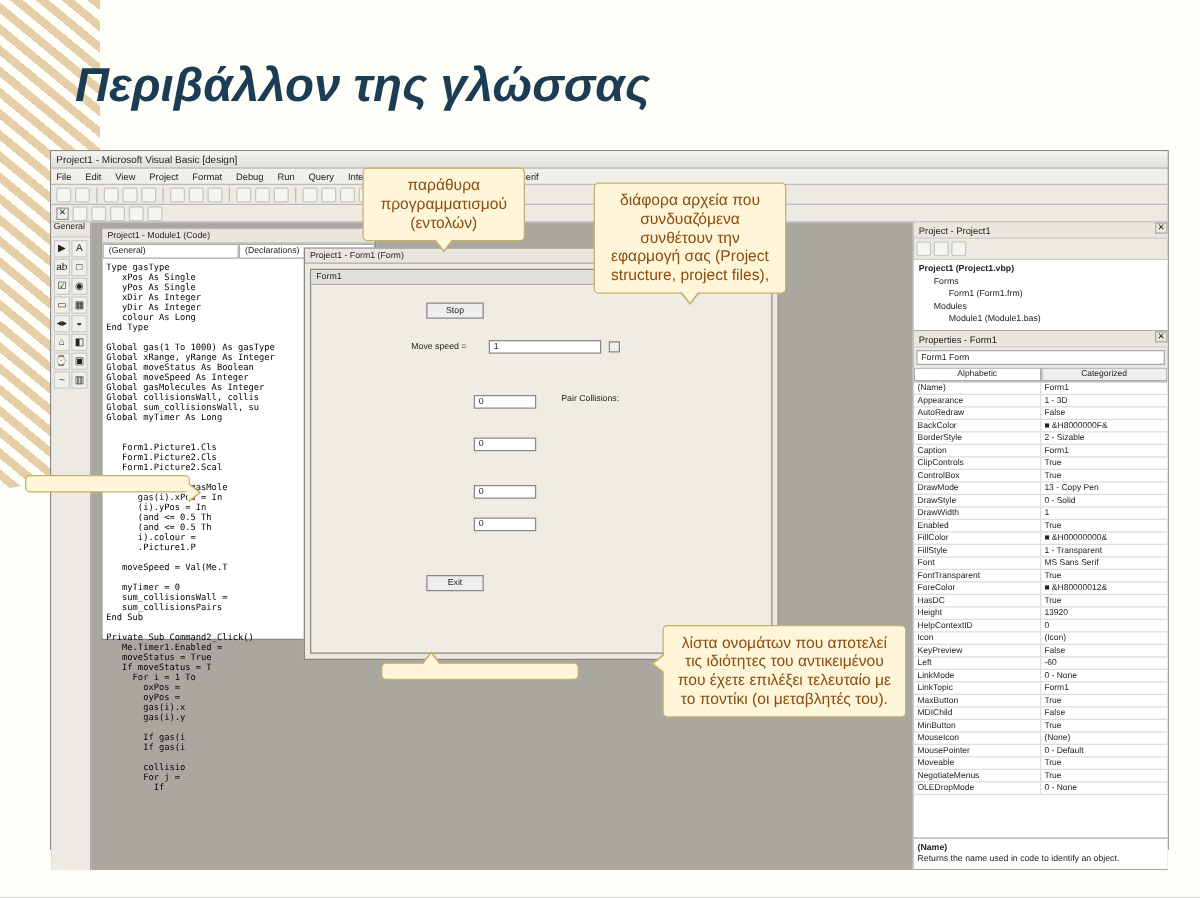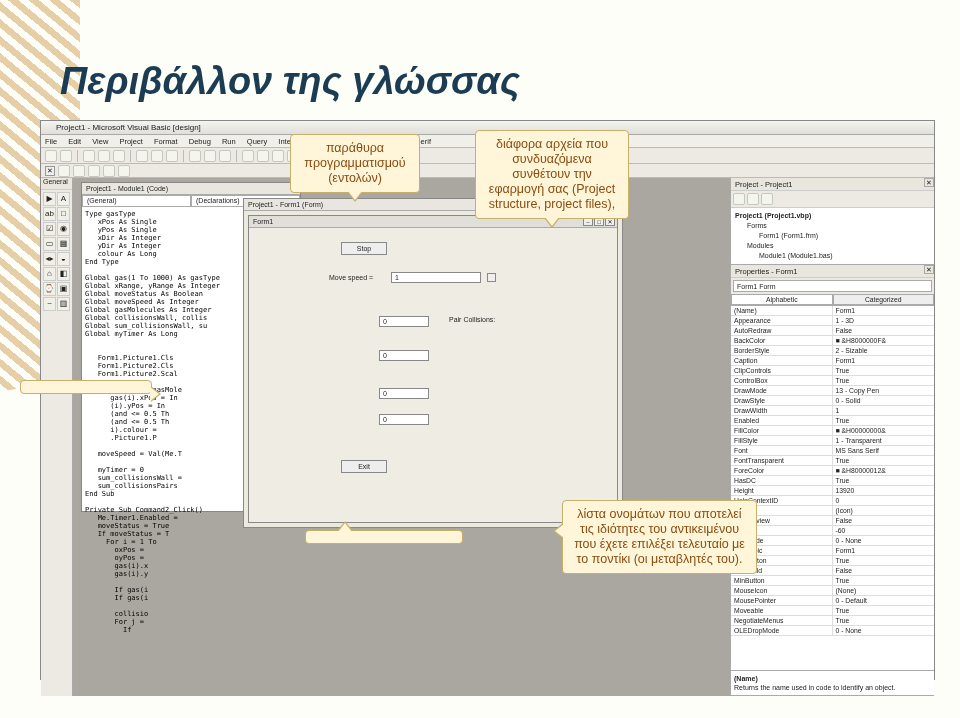--- a/index.html
+++ b/index.html
@@ -18,40 +18,40 @@
     width: 140px; height: 400px;
     background: repeating-linear-gradient(
       45deg,
       #e6cfa6 0 6px,
       #fefef9 6px 12px
     );
     transform: skewY(-10deg);
   }
   .slide-title {
     position: absolute;
-    left: 60px; top: 60px;
+    left: 60px; top: 48px;
     font-size: 38px;
     font-weight: bold;
     color: #1b3c52;
     font-style: italic;
   }
   .app-frame {
     position: absolute;
     left: 40px; top: 120px;
     width: 895px; height: 560px;
     border: 1px solid #888;
     background: #eceae3;
     font-size: 7.5px;
     color: #222;
   }
   .titlebar {
     background: linear-gradient(#f4f4f0,#e0dfd9);
     height: 14px;
     line-height: 14px;
-    padding-left: 15px;
+    padding-left: 4px;
     border-bottom: 1px solid #aaa;
     font-size: 8px;
   }
   .menubar {
     height: 13px; line-height: 13px;
     padding-left: 4px;
     background: #f0efe9;
     border-bottom: 1px solid #bbb;
   }
   .menubar span { margin-right: 9px; }
@@ -563,26 +563,26 @@
         </div>
       </div>
     </div>
   </div>
 </div>
 
 <div class="callout" style="left:290px; top:134px; width:130px;">
   <span>παράθυρα προγραμματισμού (εντολών)</span>
   <div class="arrow down"></div>
 </div>
-<div class="callout" style="left:475px; top:130px; width:154px;">
+<div class="callout" style="left:475px; top:146px; width:154px;">
   <span>διάφορα αρχεία που συνδυαζόμενα συνθέτουν την εφαρμογή σας (Project structure, project files),</span>
   <div class="arrow down"></div>
 </div>
 <div class="callout" style="left:20px; top:380px; width:132px;">
   <div class="arrow right"></div>
 </div>
 <div class="callout" style="left:305px; top:530px; width:158px;">
   <div class="arrow up"></div>
 </div>
-<div class="callout" style="left:530px; top:500px; width:195px;margin-left:32px;">
+<div class="callout" style="left:530px; top:500px; width:195px;">
   <span>λίστα ονομάτων που αποτελεί τις ιδιότητες του αντικειμένου που έχετε επιλέξει τελευταίο με το ποντίκι (οι μεταβλητές του).</span>
   <div class="arrow left"></div>
 </div>
 
 </body></html>

